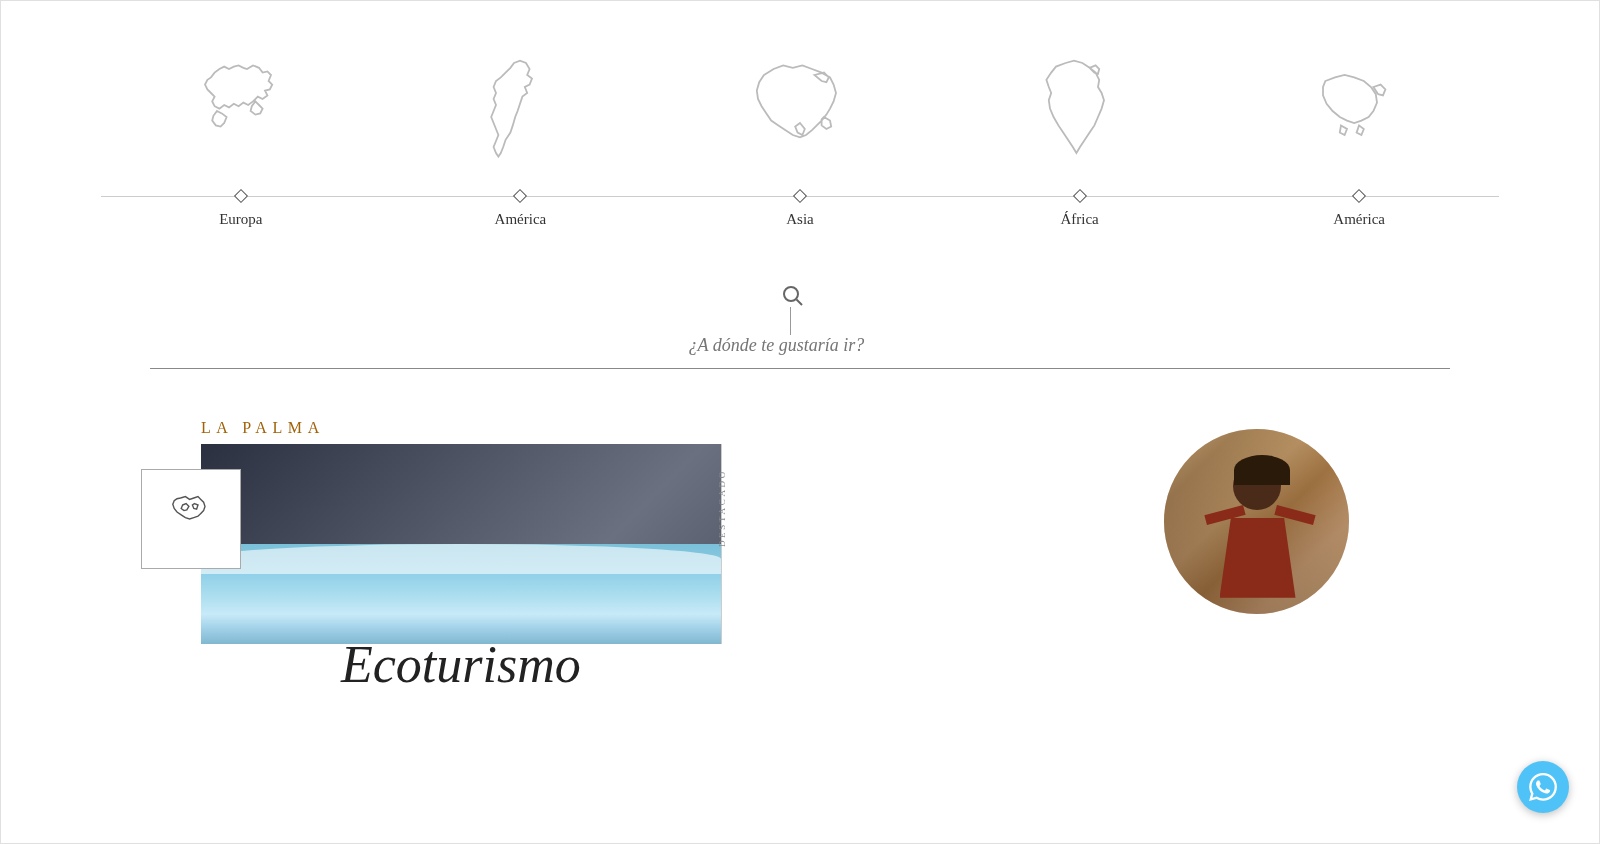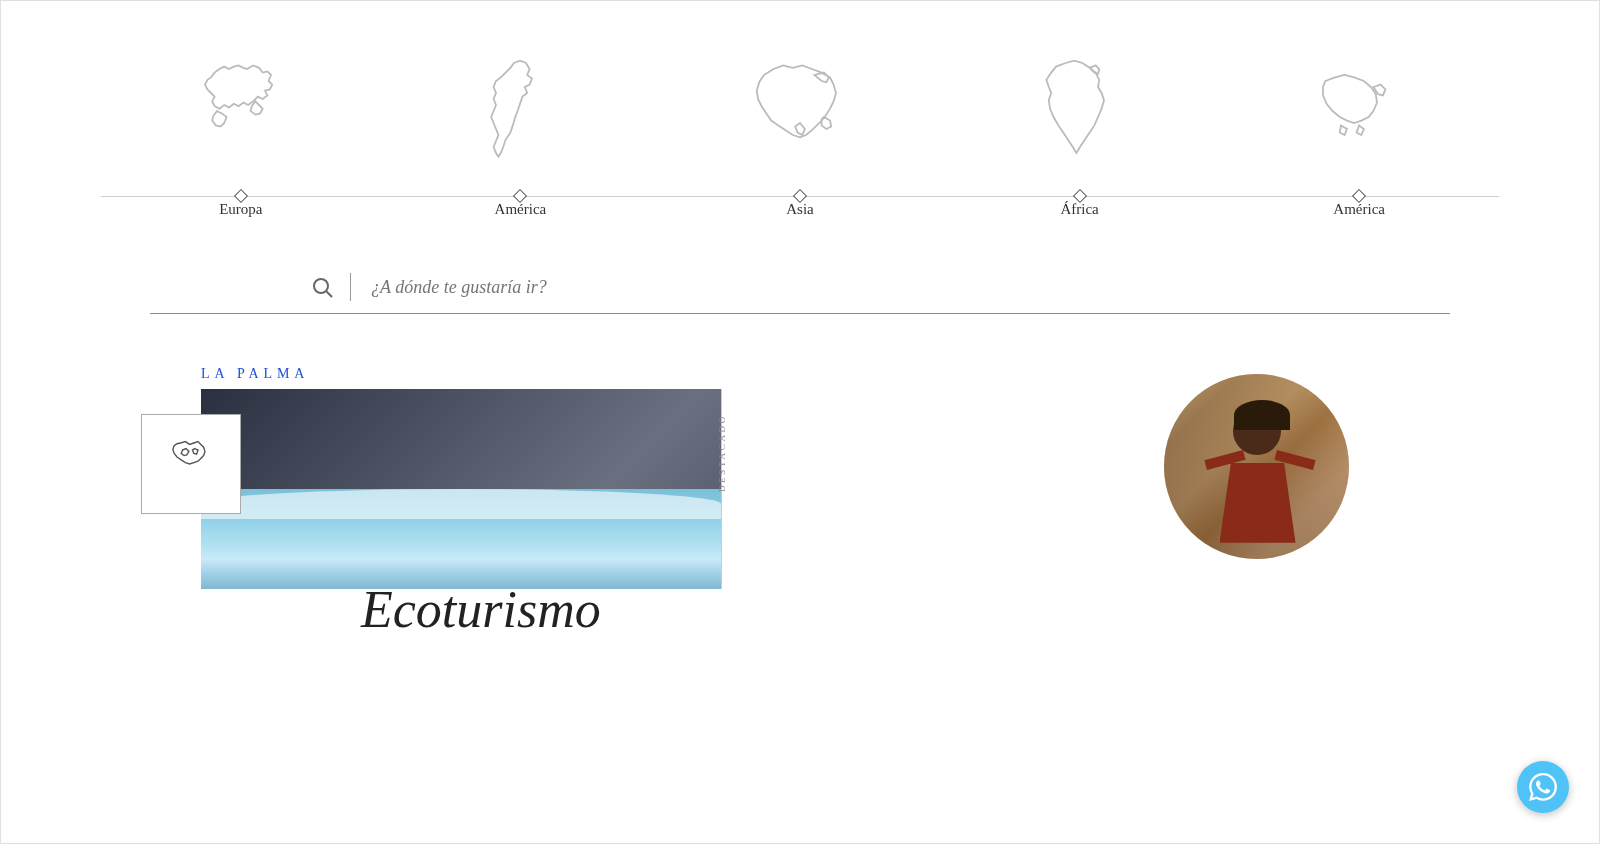--- a/index.html
+++ b/index.html
@@ -101,20 +101,21 @@
       transform: rotate(45deg);
       background: white;
       flex-shrink: 0;
     }
 
     .tl-label {
       text-align: center;
       font-size: 15px;
       color: #333;
       font-family: Georgia, serif;
+      margin-top: 10px;
     }
   </style>
 </head>
 <body>
 
 <div class="continents-wrapper">
 
   <div class="continent-group">
     <div class="continent-map">
       <svg viewBox="0 0 100 100">
@@ -185,33 +186,33 @@
     <div class="timeline-row">
       <div class="tl-line"></div>
       <div class="tl-diamond"></div>
       <div class="tl-line"></div>
     </div>
     <div class="tl-label">América</div>
   </div>
 
 </div>
 
-<div class="search-section" style="max-width: 1300px; margin: 55px auto 0 auto; padding: 0 160px 12px 160px; border-bottom: 1px solid #888; display: flex; align-items: center;">
+<div class="search-section" style="max-width: 1300px; margin: 55px auto 0 auto; padding: 0 160px 12px 160px; border-bottom: 1px solid #888; display: flex; align-items: center; flex-direction: column;">
   <svg class="search-icon" viewBox="0 0 24 24" fill="none" stroke="#666" stroke-width="2">
     <circle cx="11" cy="11" r="7"></circle>
     <line x1="16.5" y1="16.5" x2="22" y2="22"></line>
   </svg>
   <div class="search-divider"></div>
   <input type="text" class="search-input" placeholder="¿A dónde te gustaría ir?" style="">
 </div>
 
 <div style="position: relative; margin-top: 50px; padding: 0 0 0 140px; display: flex; align-items: flex-start;">
 
   <div style="position: absolute; left: 200px; top: 0;">
-    <span style="font-family: Georgia, serif; letter-spacing: 0.35em; font-size: 14px; color: #1d4ed8;">LA PALMA</span>
+    <span style="font-family: Georgia, serif; letter-spacing: 0.35em; font-size: 16px; color: #a16207;">LA PALMA</span>
   </div>
 
   <div style="position: absolute; left: 140px; top: 50px; width: 100px; height: 100px; background: white; border: 1.5px solid #aaa; display: flex; align-items: center; justify-content: center; z-index: 10;">
     <svg width="70" height="70" viewBox="0 0 100 100" fill="none" stroke="#555" stroke-width="2">
       <path d="M35,20 L42,18 L48,22 L54,20 L60,18 L64,22 L68,26 L70,32 L68,38 L64,42 L60,46 L54,48 L48,50 L42,48 L36,44 L30,40 L26,35 L24,29 L26,24 L30,21 Z M38,30 L43,28 L47,32 L44,37 L40,38 L36,35 Z M55,28 L60,30 L58,36 L54,35 L52,30 Z"></path>
     </svg>
   </div>
 
   <div style="position: relative; width: 520px; height: 200px; margin-left: 60px; margin-top: 25px; overflow: hidden; background: linear-gradient(to bottom right, #3a4a5a 0%, #4a6a7a 20%, #6a9aaa 40%, #8ac0d0 55%, #a0d0e0 65%, #90c0d0 75%, #80b0c0 85%, #aad0e0 100%);">
 
@@ -220,21 +221,21 @@
     <div style="position: absolute; bottom: 0; left: 0; width: 100%; height: 50%; background: linear-gradient(180deg, #7ac0d8 0%, #90d0e8 30%, #b0e0f0 55%, #c8eaf8 70%, #a0d0e8 85%, #80b8d0 100%);"></div>
 
     <div style="position: absolute; top: 50%; left: 0; width: 100%; height: 15%; background: rgba(255,255,255,0.6); border-radius: 50% 50% 0 0;"></div>
   </div>
 
   <div style="position: absolute; left: 720px; top: 25px; display: flex; flex-direction: column; align-items: center;">
     <div style="width: 1px; height: 200px; background: #ccc;"></div>
     <span style="writing-mode: vertical-rl; text-orientation: mixed; transform: rotate(180deg); font-size: 9px; letter-spacing: 0.3em; color: #888; font-family: Georgia, serif; position: absolute; top: 25px;">DESTACADO</span>
   </div>
 
-  <div style="position: absolute; left: 360px; bottom: -50px; margin-top: 30px;">
+  <div style="position: absolute; left: 340px; bottom: -50px; margin-top: 30px;">
     <span style="font-size: 52px; font-family: Georgia, serif; color: #222; font-style: italic;">Ecoturismo</span>
   </div>
 
   <div style="position: absolute; right: 250px; top: 10px;">
     <div style="width: 185px; height: 185px; border-radius: 50%; overflow: hidden; background: linear-gradient(135deg, #c4a882 0%, #9a7855 20%, #b8936a 40%, #a07040 55%, #d4aa88 75%, #e0c090 100%); position: relative;">
 
       <div style="position: absolute; top: 18%; left: 50%; transform: translateX(-50%); width: 48px; height: 48px; background: #4a2a18; border-radius: 50%; z-index: 2;"></div>
 
       <div style="position: absolute; top: 14%; left: 38%; width: 56px; height: 30px; background: #2a1a0a; border-radius: 50% 50% 0 0; z-index: 3;"></div>
 

